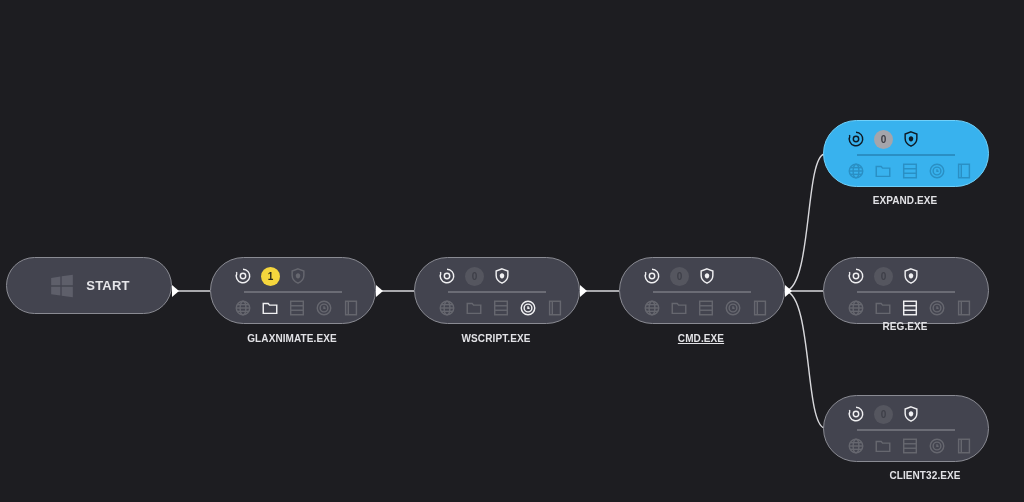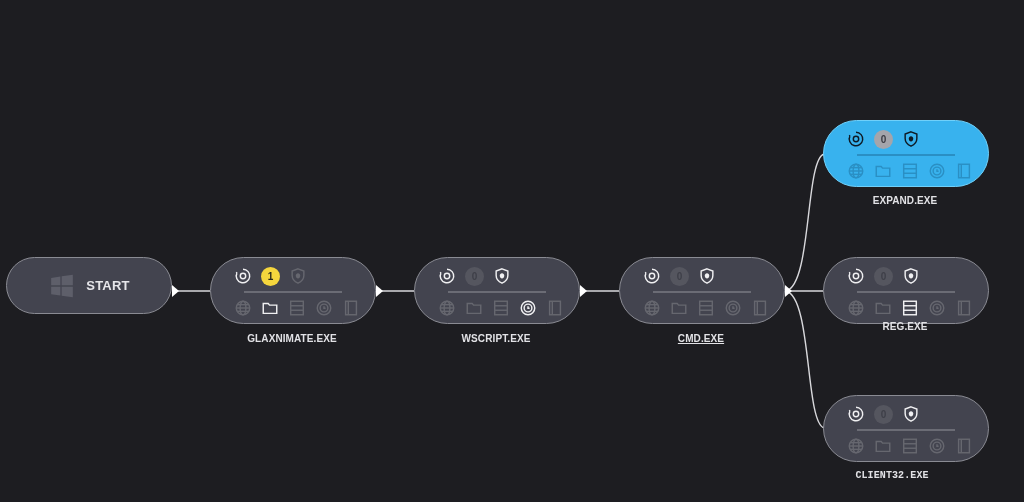--- a/index.html
+++ b/index.html
@@ -397,14 +397,14 @@
           </svg>
         </span>
         <span class="ico">
           <svg viewBox="0 0 20 20">
             <rect x="4" y="2.5" width="12" height="15" stroke="#66676f" stroke-width="1.6" fill="none"></rect>
             <line x1="7" y1="2.5" x2="7" y2="17.5" stroke="#66676f" stroke-width="1.6" fill="none"></line>
           </svg>
         </span>
     </div>
     </div>
-    <div class="node-label" style="left: 810px; top: 470px; font-family: Liberation Mono, monospace;">CLIENT32.EXE</div>
+    <div class="node-label" style="left: 843px; top: 470px;">CLIENT32.EXE</div>
   </div>
 
 </body></html>

